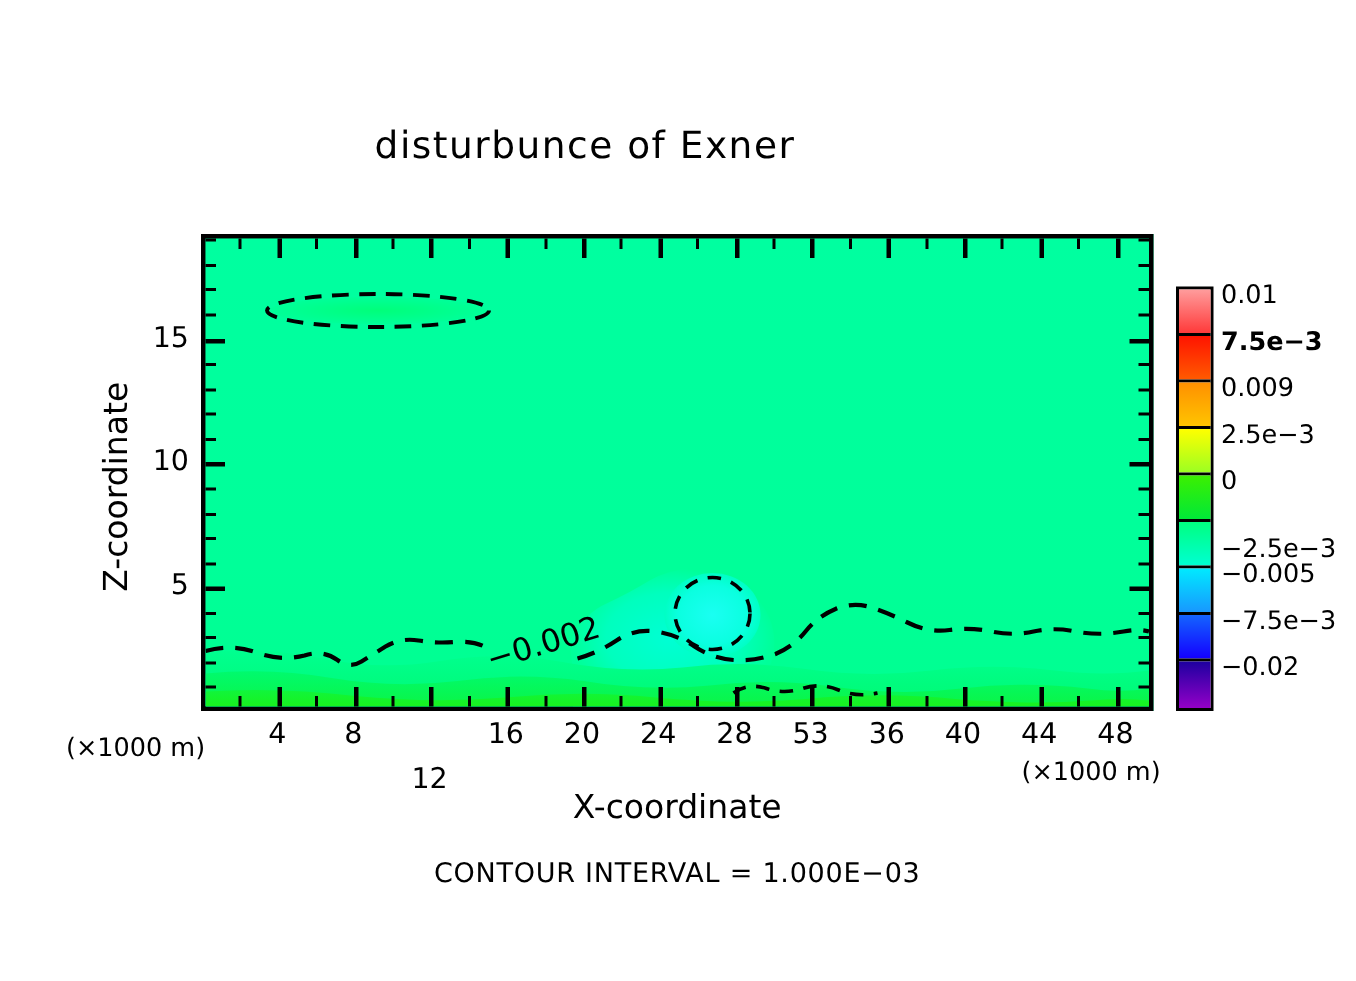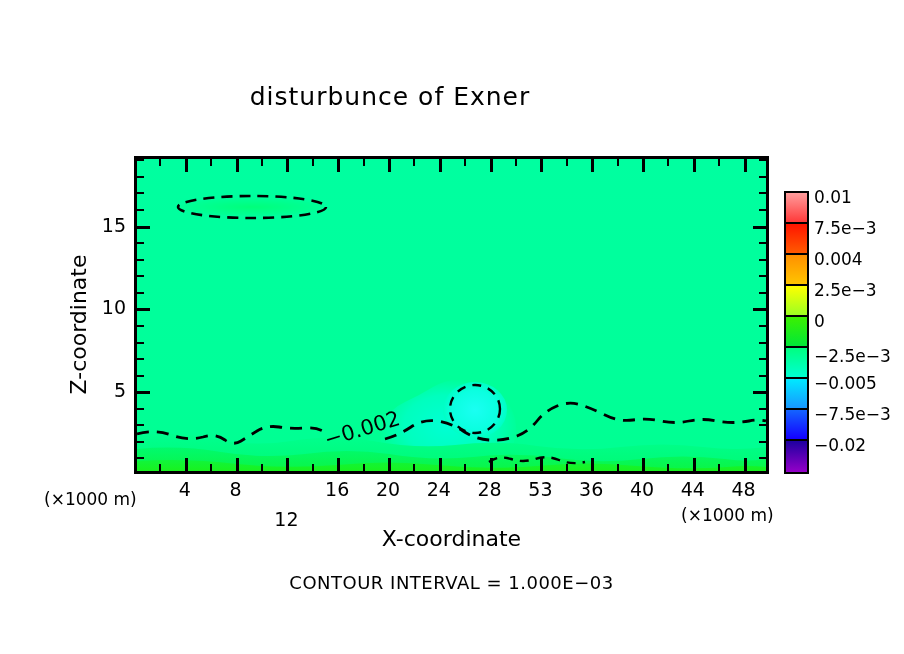--- a/index.html
+++ b/index.html
@@ -339,23 +339,23 @@
       <div class="cb-band" style="background: linear-gradient(rgb(255, 144, 0), rgb(255, 196, 0));"></div>
       <div class="cb-band" style="background: linear-gradient(rgb(255, 255, 0), rgb(156, 255, 34));"></div>
       <div class="cb-band" style="background: linear-gradient(rgb(60, 240, 0), rgb(0, 232, 56));"></div>
       <div class="cb-band" style="background: linear-gradient(rgb(0, 255, 128), rgb(0, 255, 210));"></div>
       <div class="cb-band" style="background: linear-gradient(rgb(0, 234, 255), rgb(24, 152, 255));"></div>
       <div class="cb-band" style="background: linear-gradient(rgb(20, 100, 255), rgb(20, 0, 255));"></div>
       <div class="cb-band" style="background: linear-gradient(rgb(30, 0, 160), rgb(148, 0, 200));"></div>
     </div>
   <div class="abs" id="cb-labels-layer">
       <div class="cb-label" style="top: 186.5px; text-align: right;">0.01</div>
-      <div class="cb-label" style="top: 217.5px;">7.5e−3</div>
-      <div class="cb-label" style="top: 248.5px;">0.004</div>
+      <div class="cb-label" style="top: 217.5px; font-weight: bold;">7.5e−3</div>
+      <div class="cb-label" style="top: 248.5px;">0.009</div>
       <div class="cb-label" style="top: 279.5px;">2.5e−3</div>
       <div class="cb-label" style="top: 310.5px;">0</div>
-      <div class="cb-label" style="top: 346px;">−2.5e−3</div>
+      <div class="cb-label" style="top: 356px;">−2.5e−3</div>
       <div class="cb-label" style="top: 372.5px;">−0.005</div>
       <div class="cb-label" style="top: 403.5px;">−7.5e−3</div>
       <div class="cb-label" style="top: 434.5px;">−0.02</div>
     </div>
 
 </div>
 
 </body></html>

